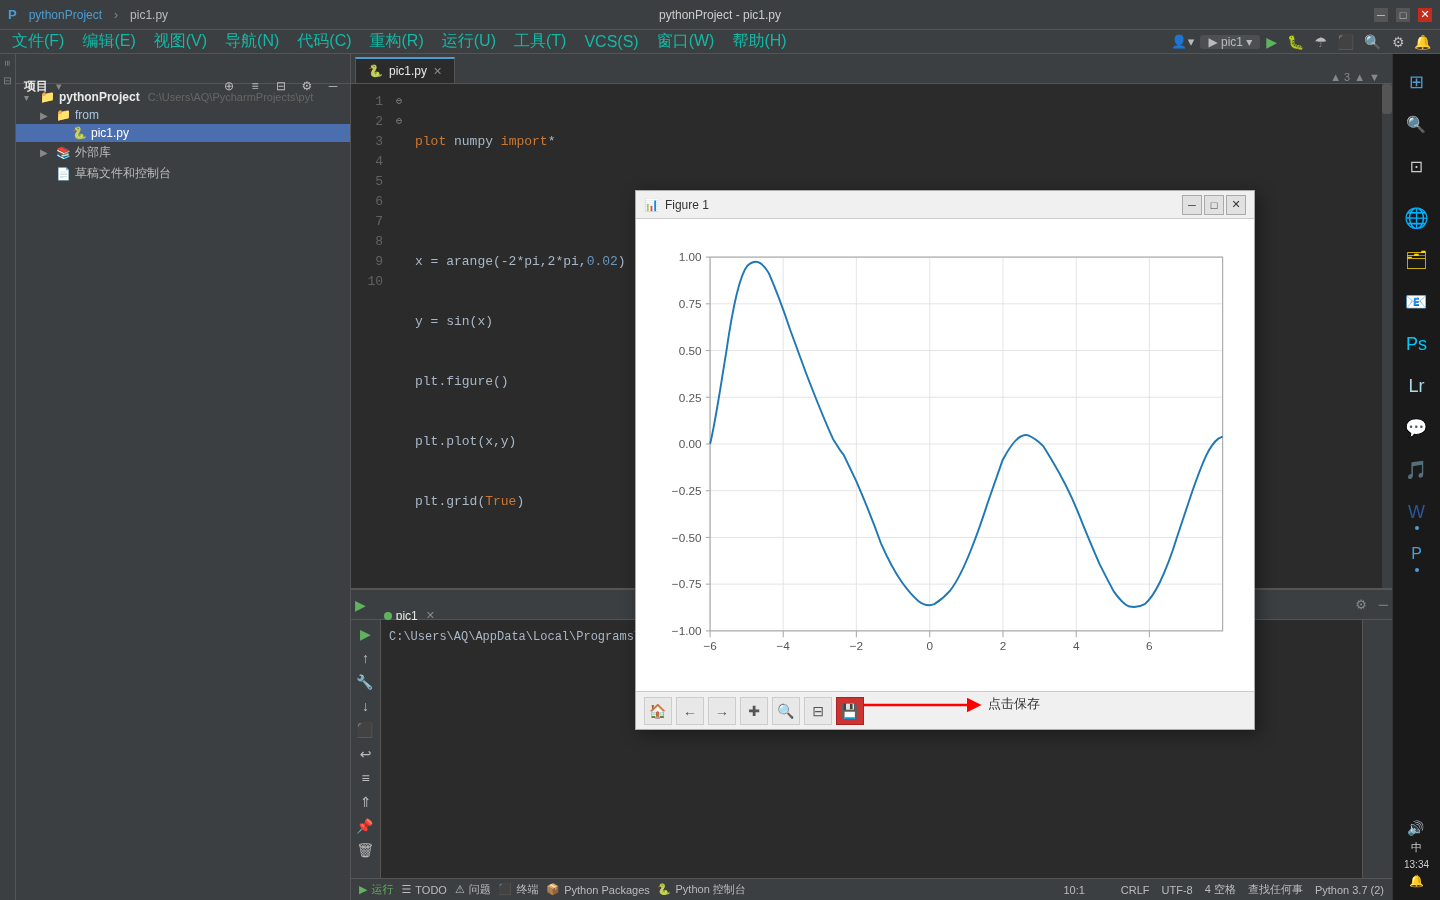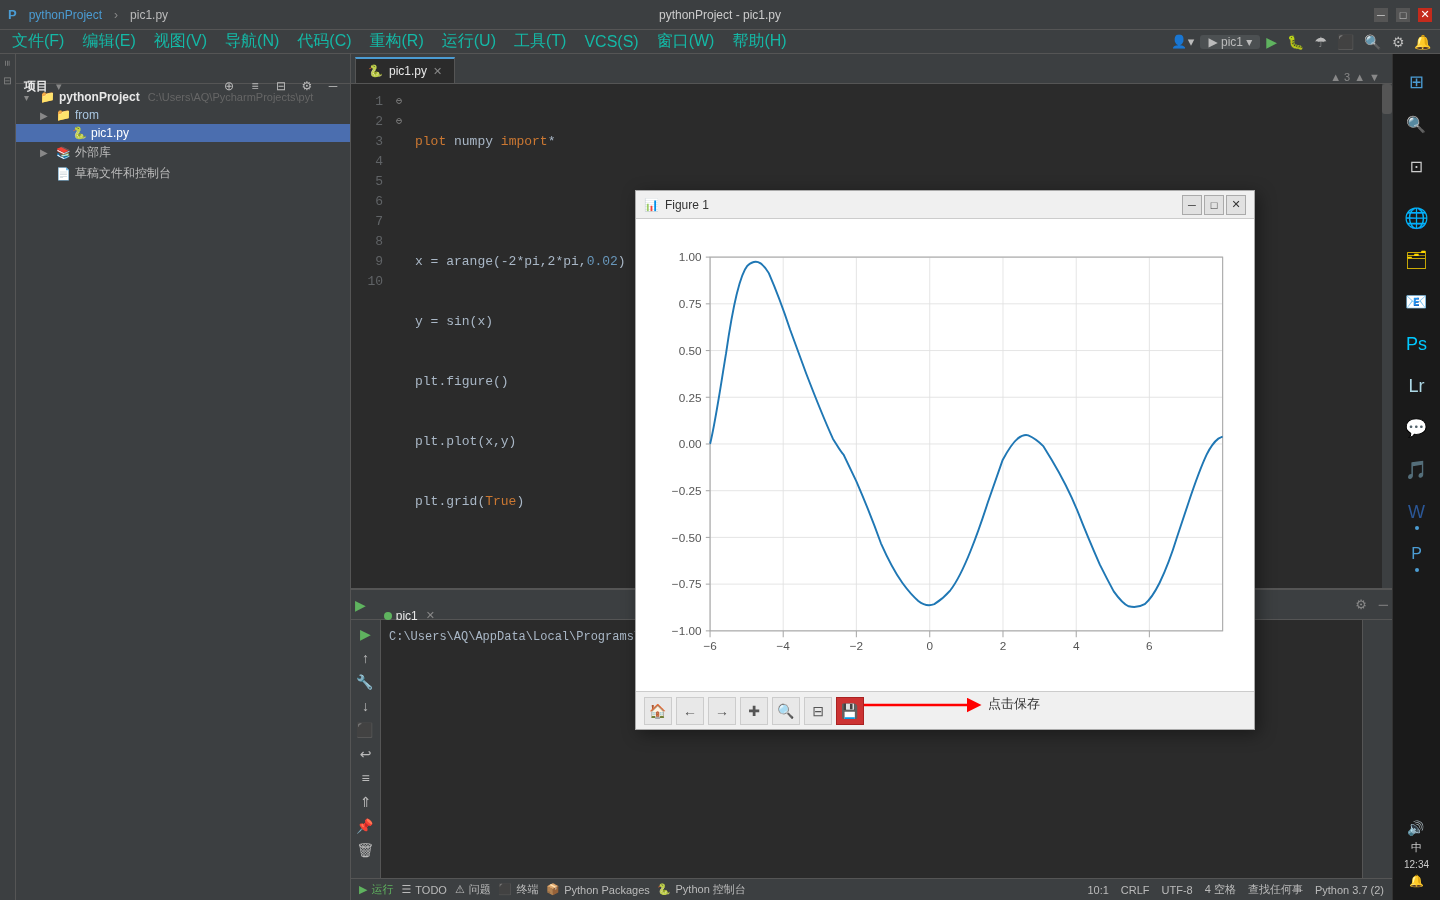--- a/index.html
+++ b/index.html
@@ -652,21 +652,21 @@
             <span>📦</span>
             <span>Python Packages</span>
           </div>
           <div class="status-todo">
             <span>🐍</span>
             <span>Python 控制台</span>
           </div>
         </div>
         <div class="status-right">
           <span>10:1</span>
-          <span style="cursor:pointer;">CRLF</span>
+          <span style="cursor:pointer;margin-left:24px;">CRLF</span>
           <span style="cursor:pointer;">UTF-8</span>
           <span style="cursor:pointer;">4 空格</span>
           <span style="cursor:pointer;">查找任何事</span>
           <span style="cursor:pointer;">Python 3.7 (2)</span>
         </div>
       </div>
     </div>
 
     <div style="width:48px; background:#1a1a1a; display:flex; flex-direction:column; align-items:center; padding:8px 0; gap:2px; border-left:1px solid #333; flex-shrink:0;">
 
@@ -694,21 +694,21 @@
 
       <div class="taskbar-icon active" style="font-size:18px; color:#2b5797;">W</div>
 
       <div class="taskbar-icon active" style="font-size:16px; color:#4b9cd3;">P</div>
 
       <div style="flex:1;"></div>
 
       <div style="display:flex; flex-direction:column; align-items:center; gap:4px; padding-bottom:4px;">
         <span style="font-size:14px; color:#ccc; cursor:pointer;">🔊</span>
         <span style="font-size:11px; color:#ccc; cursor:pointer;">中</span>
-        <span style="font-size:10px; color:#ccc;">12:34</span>
+        <span style="font-size:10px; color:#ccc;">13:34</span>
         <span style="font-size:12px; color:#ccc; cursor:pointer;">🔔</span>
       </div>
     </div>
   </div>
 
   <div class="figure-window">
 
     <div class="figure-title-bar">
       <div class="figure-title-left">
         <span>📊</span>

